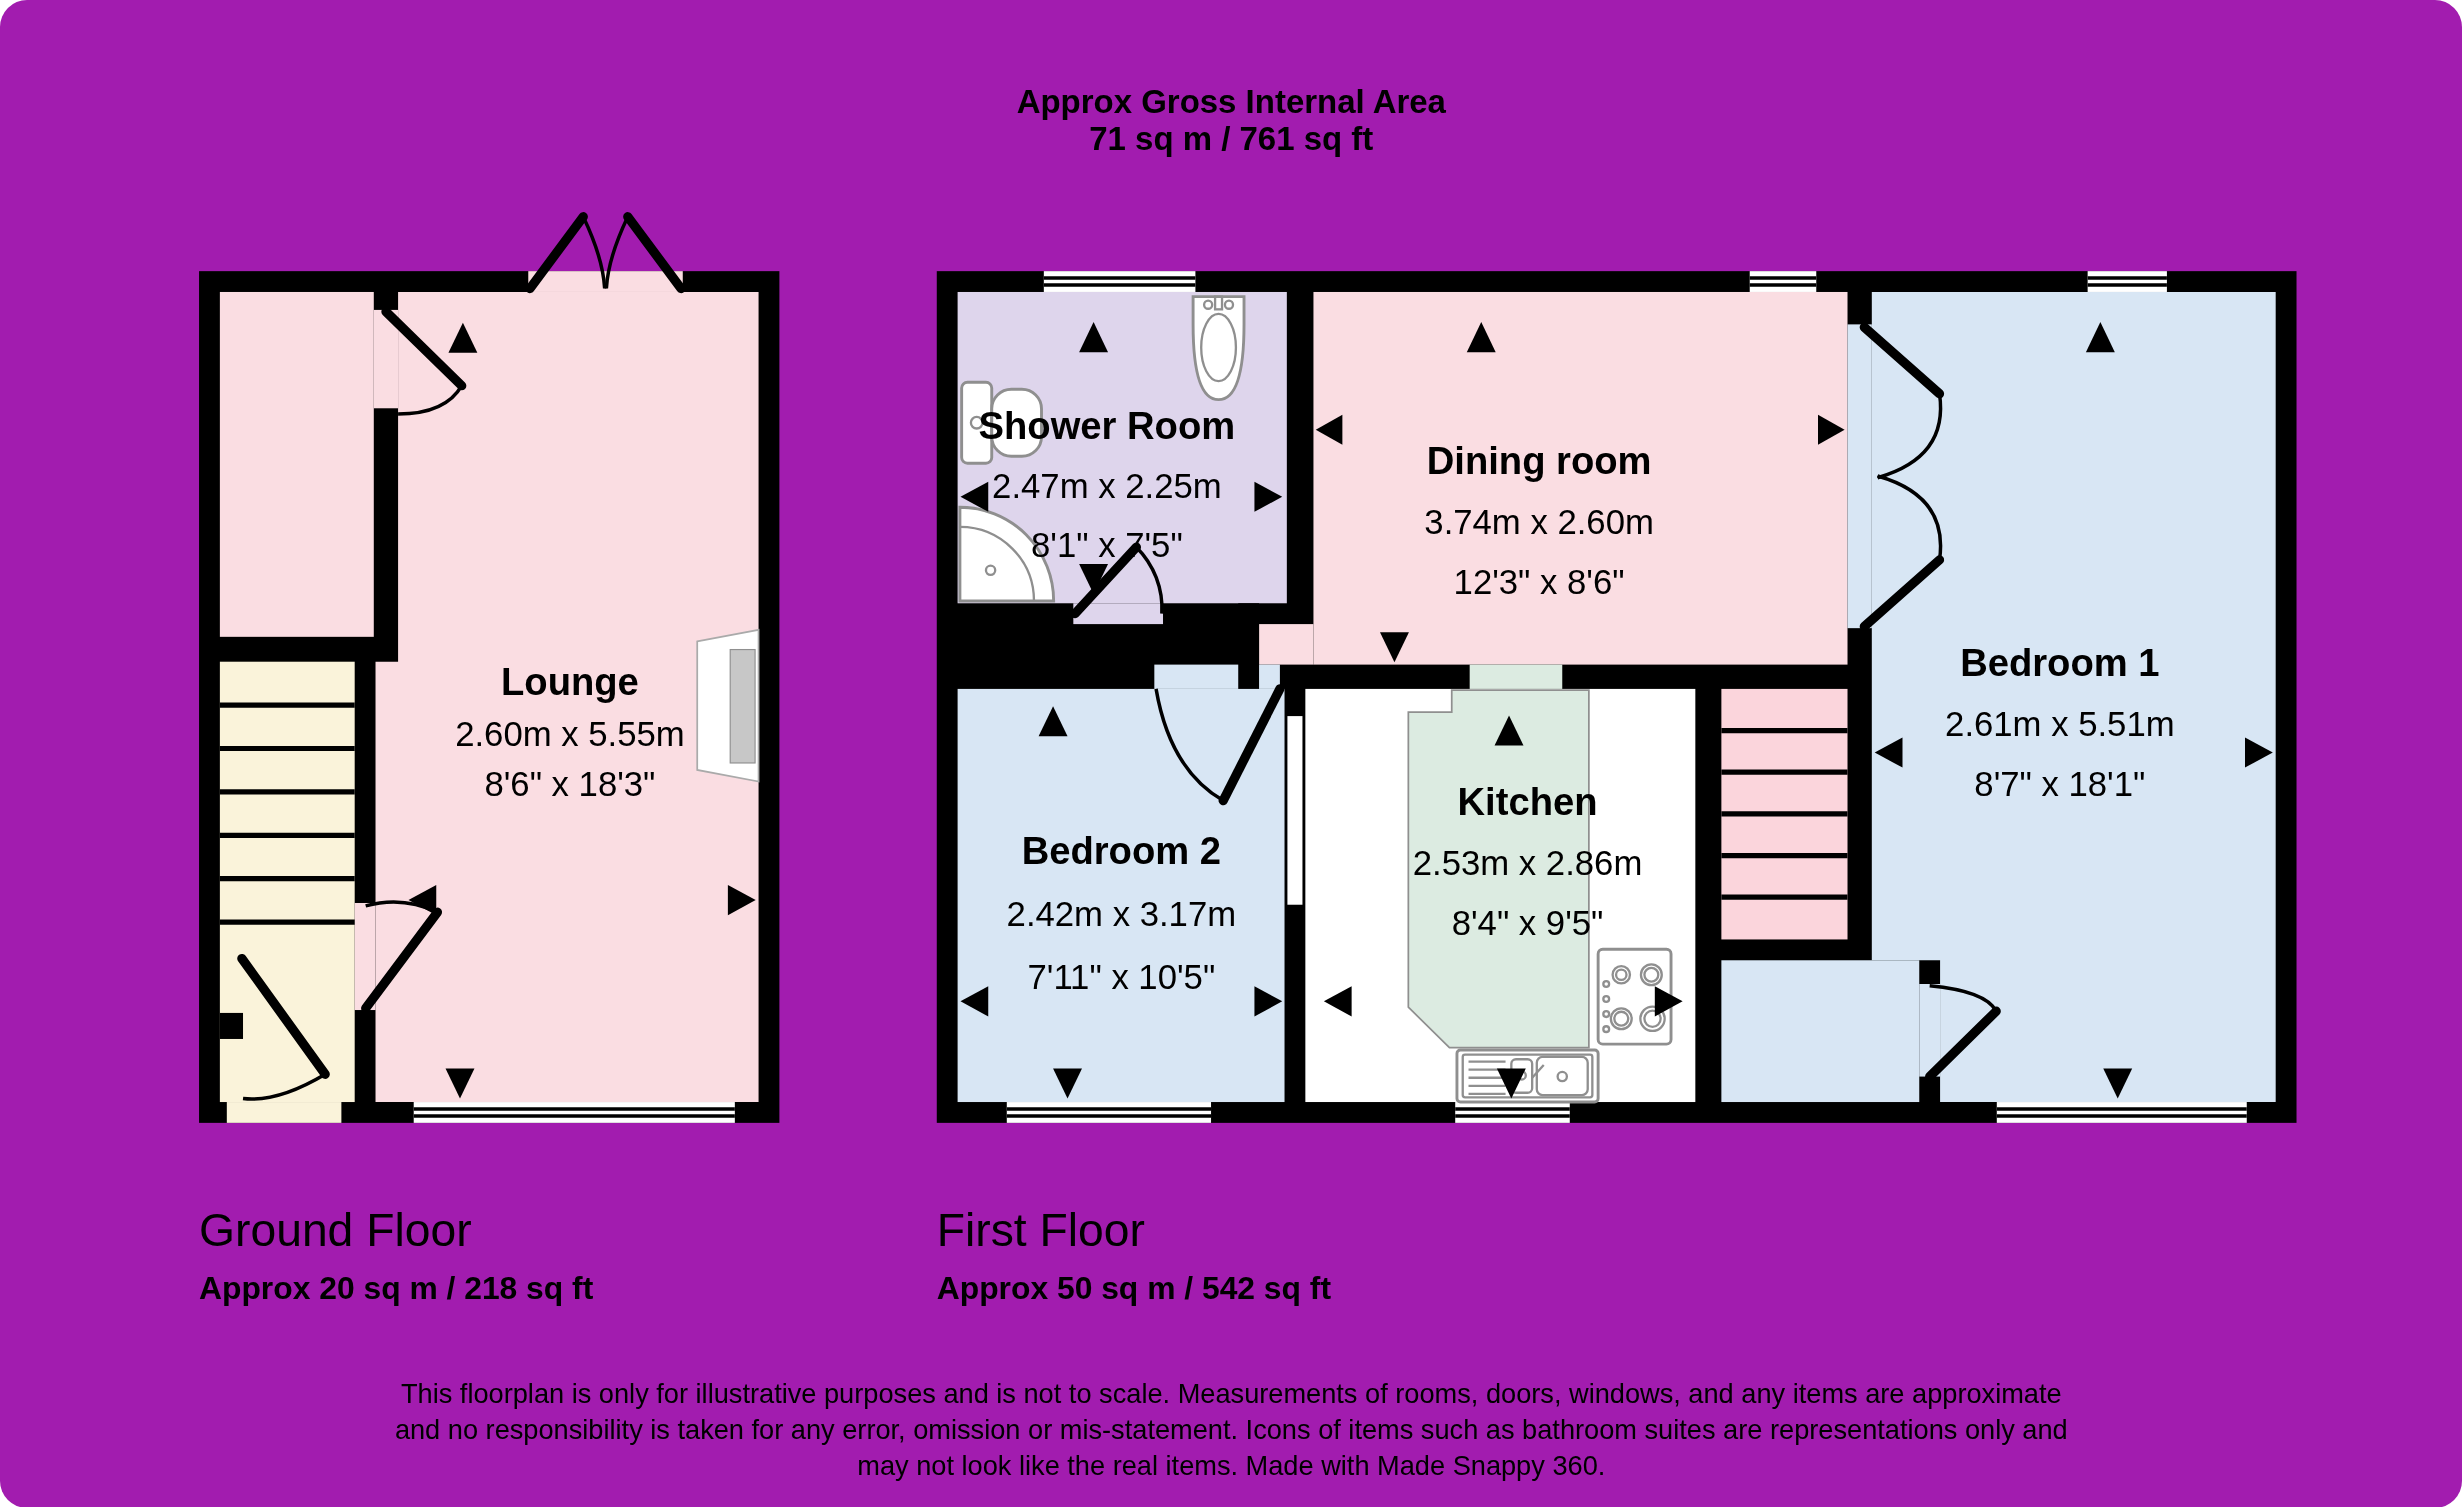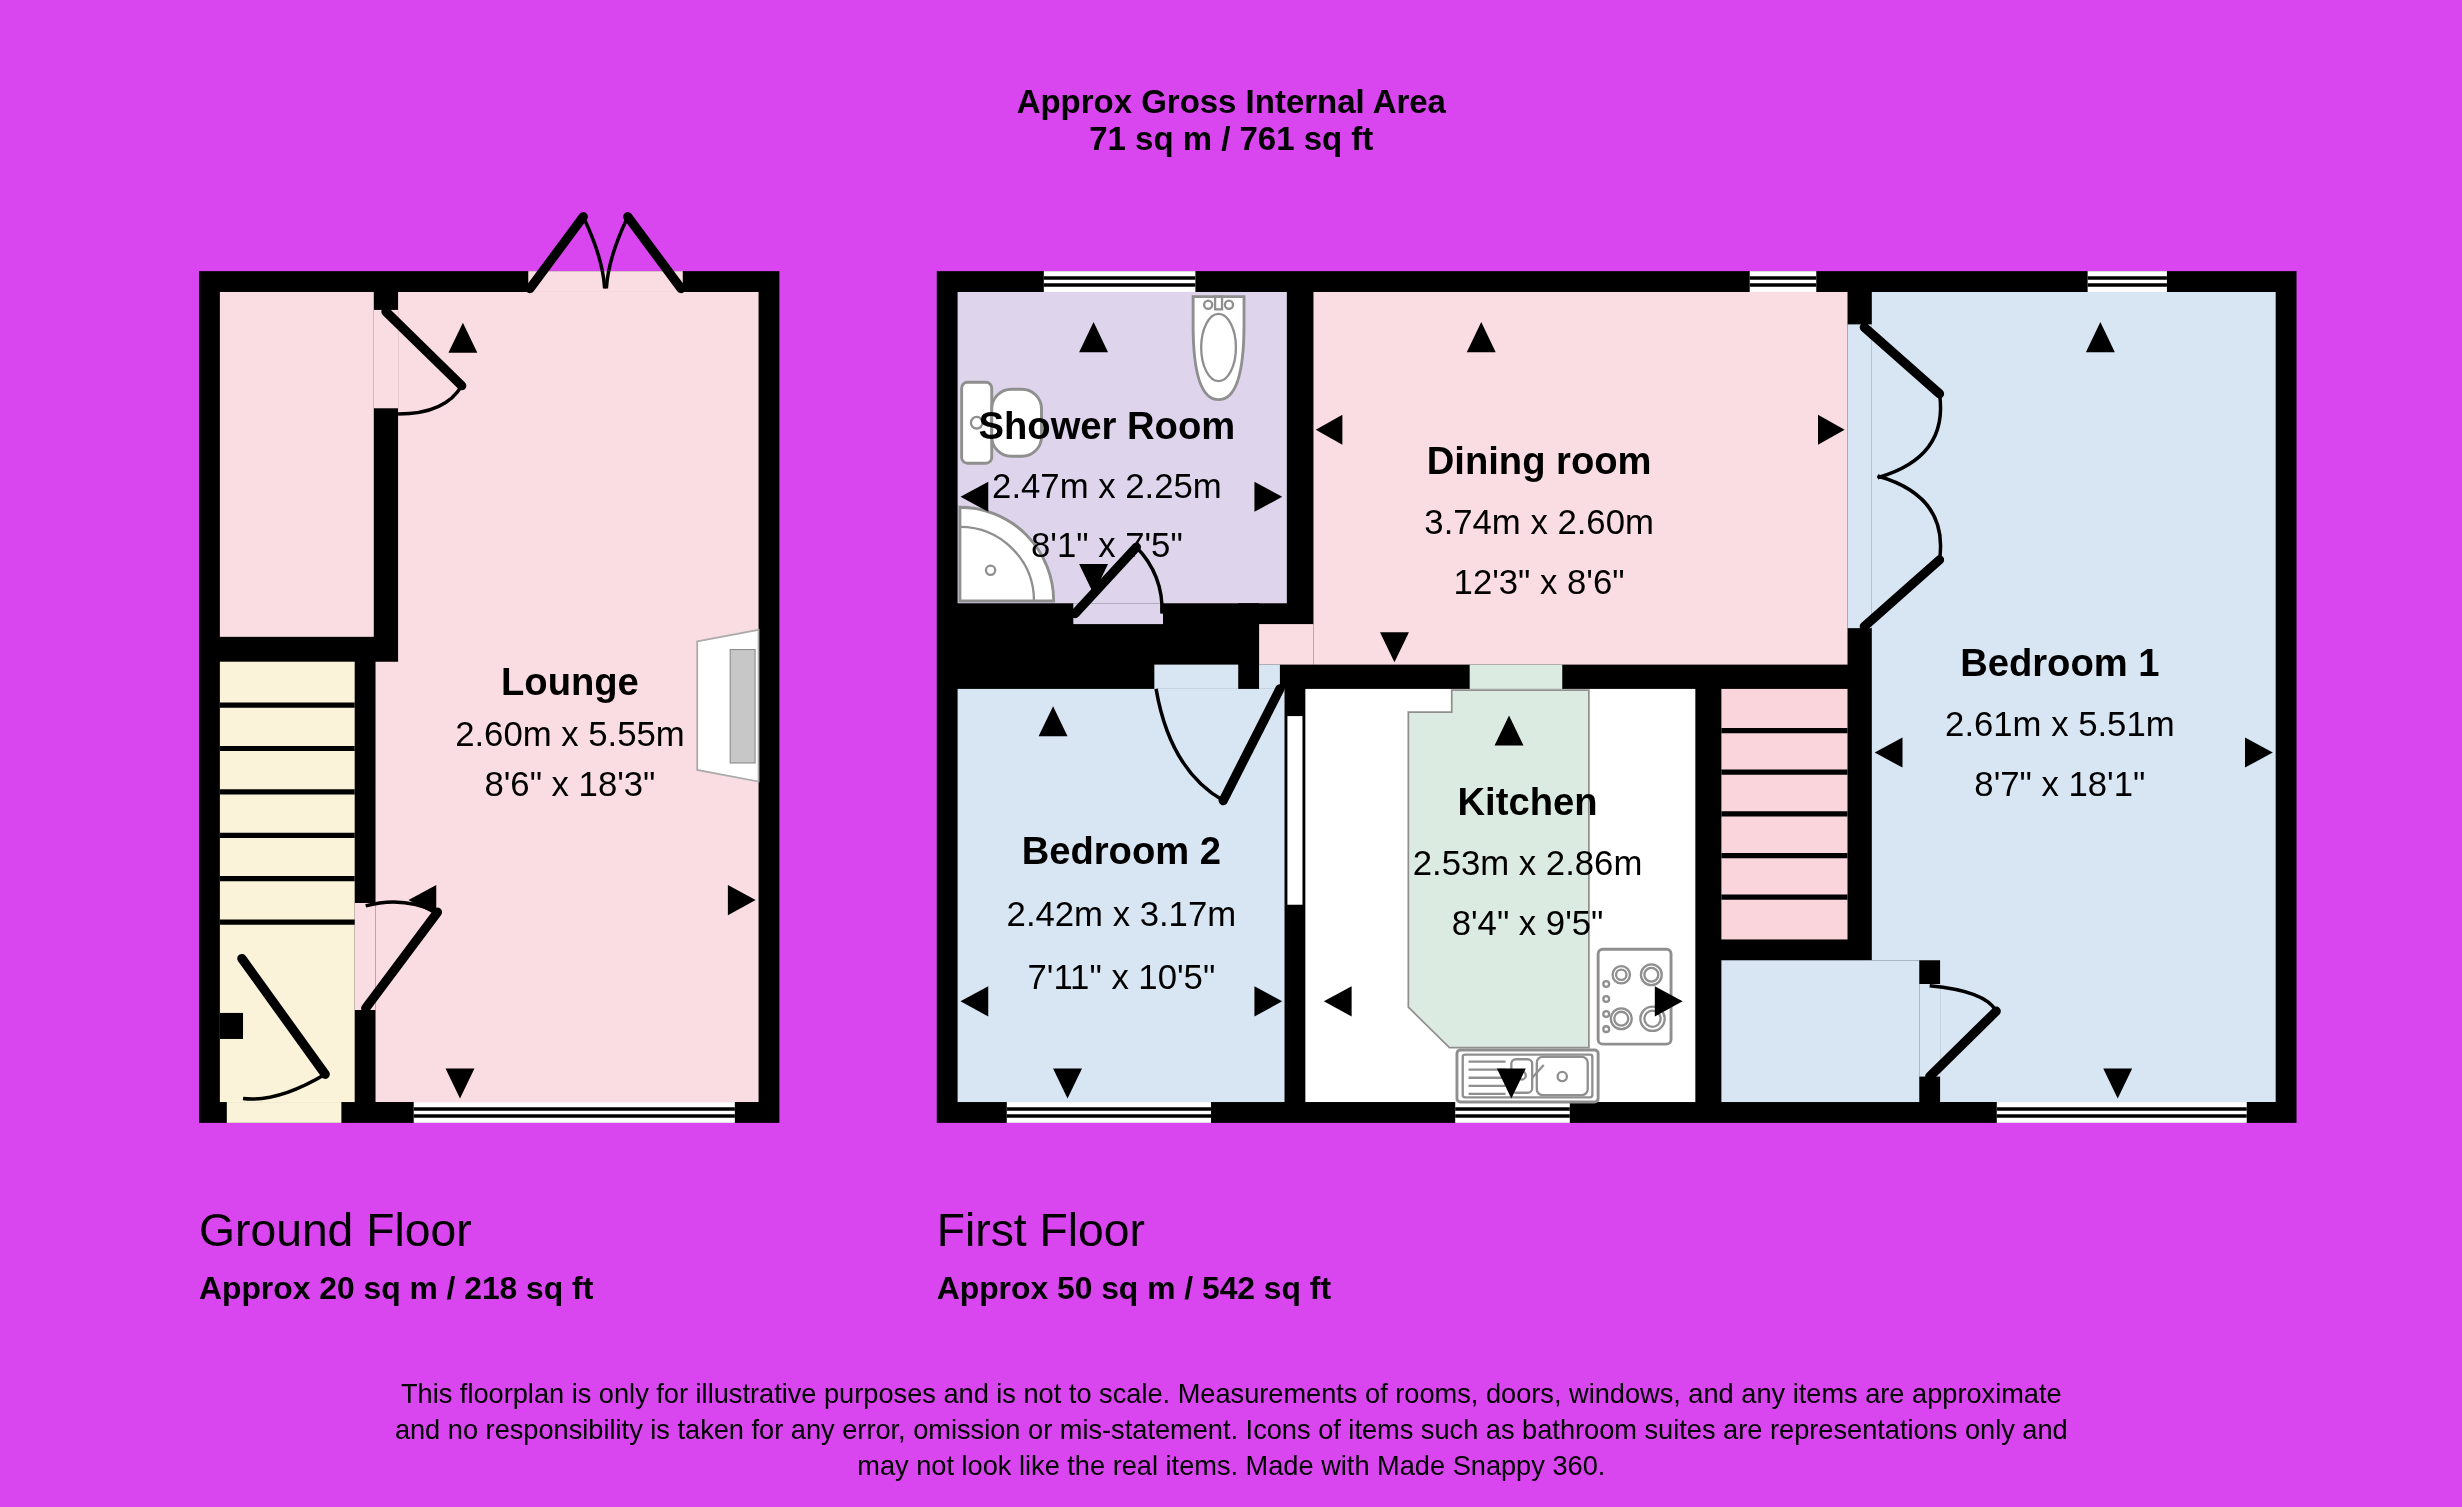--- a/index.html
+++ b/index.html
@@ -1,16 +1,16 @@
 <!DOCTYPE html>
 <html style="font-size:9.3px"><head>
 <meta charset="utf-8">
 <style>
   html,body{margin:0;padding:0;background:#ffffff;}
-  #canvas{position:relative;width:2462px;height:1508px;background:#d946ef;overflow:hidden;}
+  #canvas{position:relative;width:2462px;height:1508px;background:#a21caf;overflow:hidden;border-radius:27px;}
   svg{display:block;}
   text{font-family:"Liberation Sans","DejaVu Sans",sans-serif;fill:#000000;}
   .title-line{font-size:57px;font-weight:bold;text-anchor:middle;}
   .room-name{font-size:66px;font-weight:bold;text-anchor:middle;}
   .room-dim{font-size:60px;font-weight:normal;text-anchor:middle;}
   .floor-name{font-size:80px;font-weight:normal;text-anchor:start;}
   .floor-area{font-size:55px;font-weight:bold;text-anchor:start;}
   .disclaimer-line{font-size:47px;font-weight:normal;text-anchor:middle;}
   .wall{fill:#000000;}
   .pink{fill:#fadde2;}

